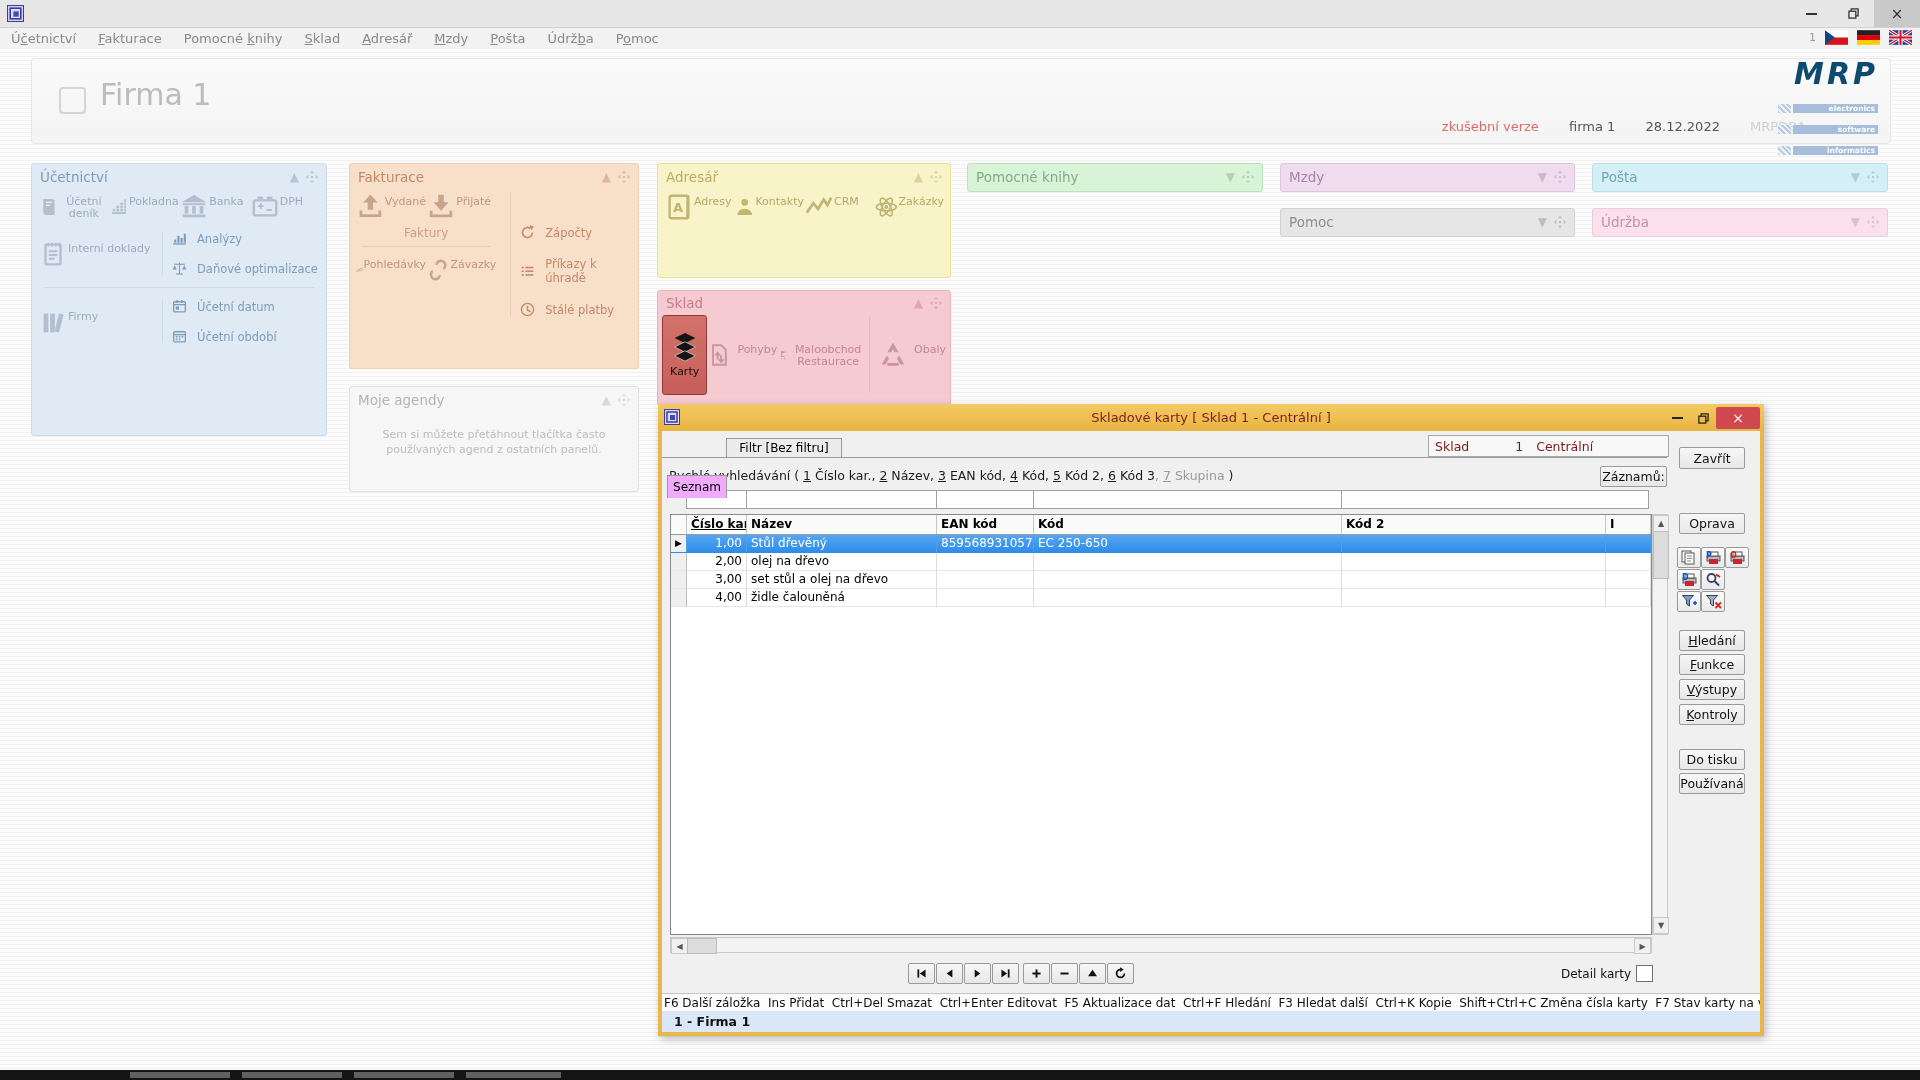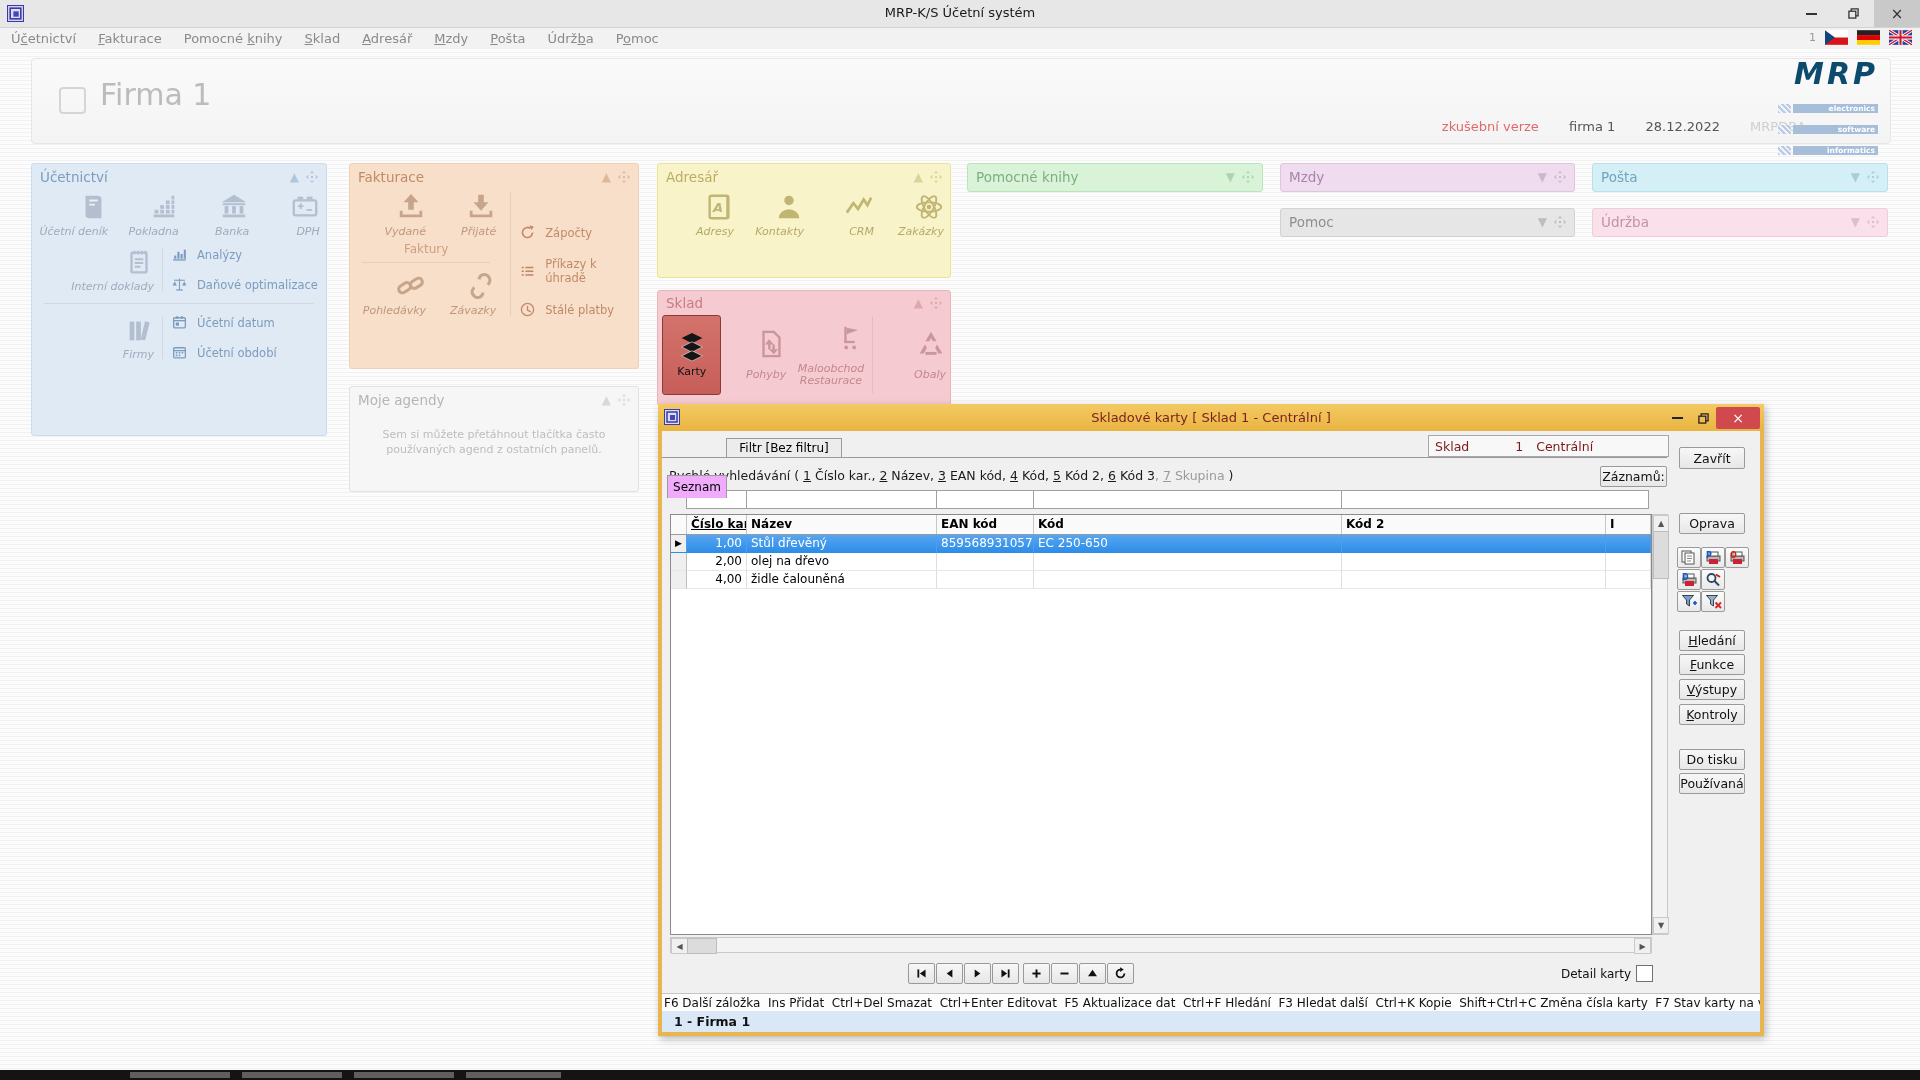--- a/index.html
+++ b/index.html
@@ -44,21 +44,21 @@
 .p-fakt{background:#f8dfc9;border-color:#efd0b4;color:#c08a68;}
 .p-adre{background:#f8f3c9;border-color:#ebe296;color:#bcad62;}
 .p-sklad{background:#f5cad0;border-color:#e9b3ba;color:#c57d86;}
 .p-pomk{background:#d8f3d8;border-color:#b9e5b9;color:#7fae7f;}
 .p-mzdy{background:#efdcef;border-color:#dfc6df;color:#ab84ab;}
 .p-posta{background:#d5eff7;border-color:#b7e1ec;color:#6fa6b8;}
 .p-pomoc{background:#e6e6e6;border-color:#d2d2d2;color:#8f8f8f;}
 .p-udrz{background:#f9e0ea;border-color:#eeccd9;color:#c492a4;}
 .p-agendy{background:#f6f6f6;border-color:#e2e2e2;color:#b5b5b5;}
 .prow{display:flex;justify-content:space-around;padding:2px 6px 0 6px;}
-.bi{width:70px;display:flex;flex-direction:column;align-items:flex-end;text-align:center;font-style:italic;}
+.bi{width:70px;display:flex;flex-direction:row;align-items:flex-start;text-align:center;}
 .bic{width:30px;height:30px;}
 .bil{font-size:11px;margin-top:4px;line-height:12px;}
 .p-ucet .bi{color:#9dabbd;} .p-ucet .bic{color:#b3bfce;}
 .p-fakt .bi{color:#c0977c;} .p-fakt .bic{color:#c7a58c;}
 .p-adre .bi{color:#b5a968;} .p-adre .bic{color:#c0b573;}
 .p-sklad .bi{color:#c2888f;gap:6px;} .p-sklad .bic{color:#c9969c;}
 .psec{display:flex;align-items:center;padding:4px 6px;}
 .vdiv{width:1px;align-self:stretch;background:rgba(0,0,0,.07);margin:2px 8px;}
 .phr{height:1px;background:rgba(0,0,0,.07);margin:6px 12px;}
 .licol{display:flex;flex-direction:column;gap:13px;}
@@ -330,21 +330,20 @@
       </symbol>
 </defs>
 </svg>
 
 <div id="screen">
 
   <div id="titlebar">
     <svg class="appicon abs" style="left:7px;top:5px">
         <use href="#i-mrpapp"></use>
       </svg>
-    <div class="title">MRP-K/S Účetní systém</div>
     <div id="tb-controls">
       <div class="tbc">
           <span class="glyph-min"></span>
         </div>
       <div class="tbc">
           <svg width="11" height="11" style="color:#333">
             <use href="#i-restore"></use>
           </svg>
         </div>
       <div class="tbc close">
@@ -751,20 +750,29 @@
         <div class="gut"></div>
         <div class="num">2,00</div>
         <div>olej na dřevo</div>
         <div></div>
         <div></div>
         <div></div>
         <div></div>
       </div>
       <div class="tgrid tr">
         <div class="gut"></div>
+        <div class="num">3,00</div>
+        <div>set stůl a olej na dřevo</div>
+        <div></div>
+        <div></div>
+        <div></div>
+        <div></div>
+      </div>
+      <div class="tgrid tr">
+        <div class="gut"></div>
         <div class="num">4,00</div>
         <div>židle čalouněná</div>
         <div></div>
         <div></div>
         <div></div>
         <div></div>
       </div>
     </div>
 
     <div class="scroll dabs" style="left:994px;top:110px;width:16px;height:421px;border:1px solid #c9c9c9;box-sizing:border-box">

